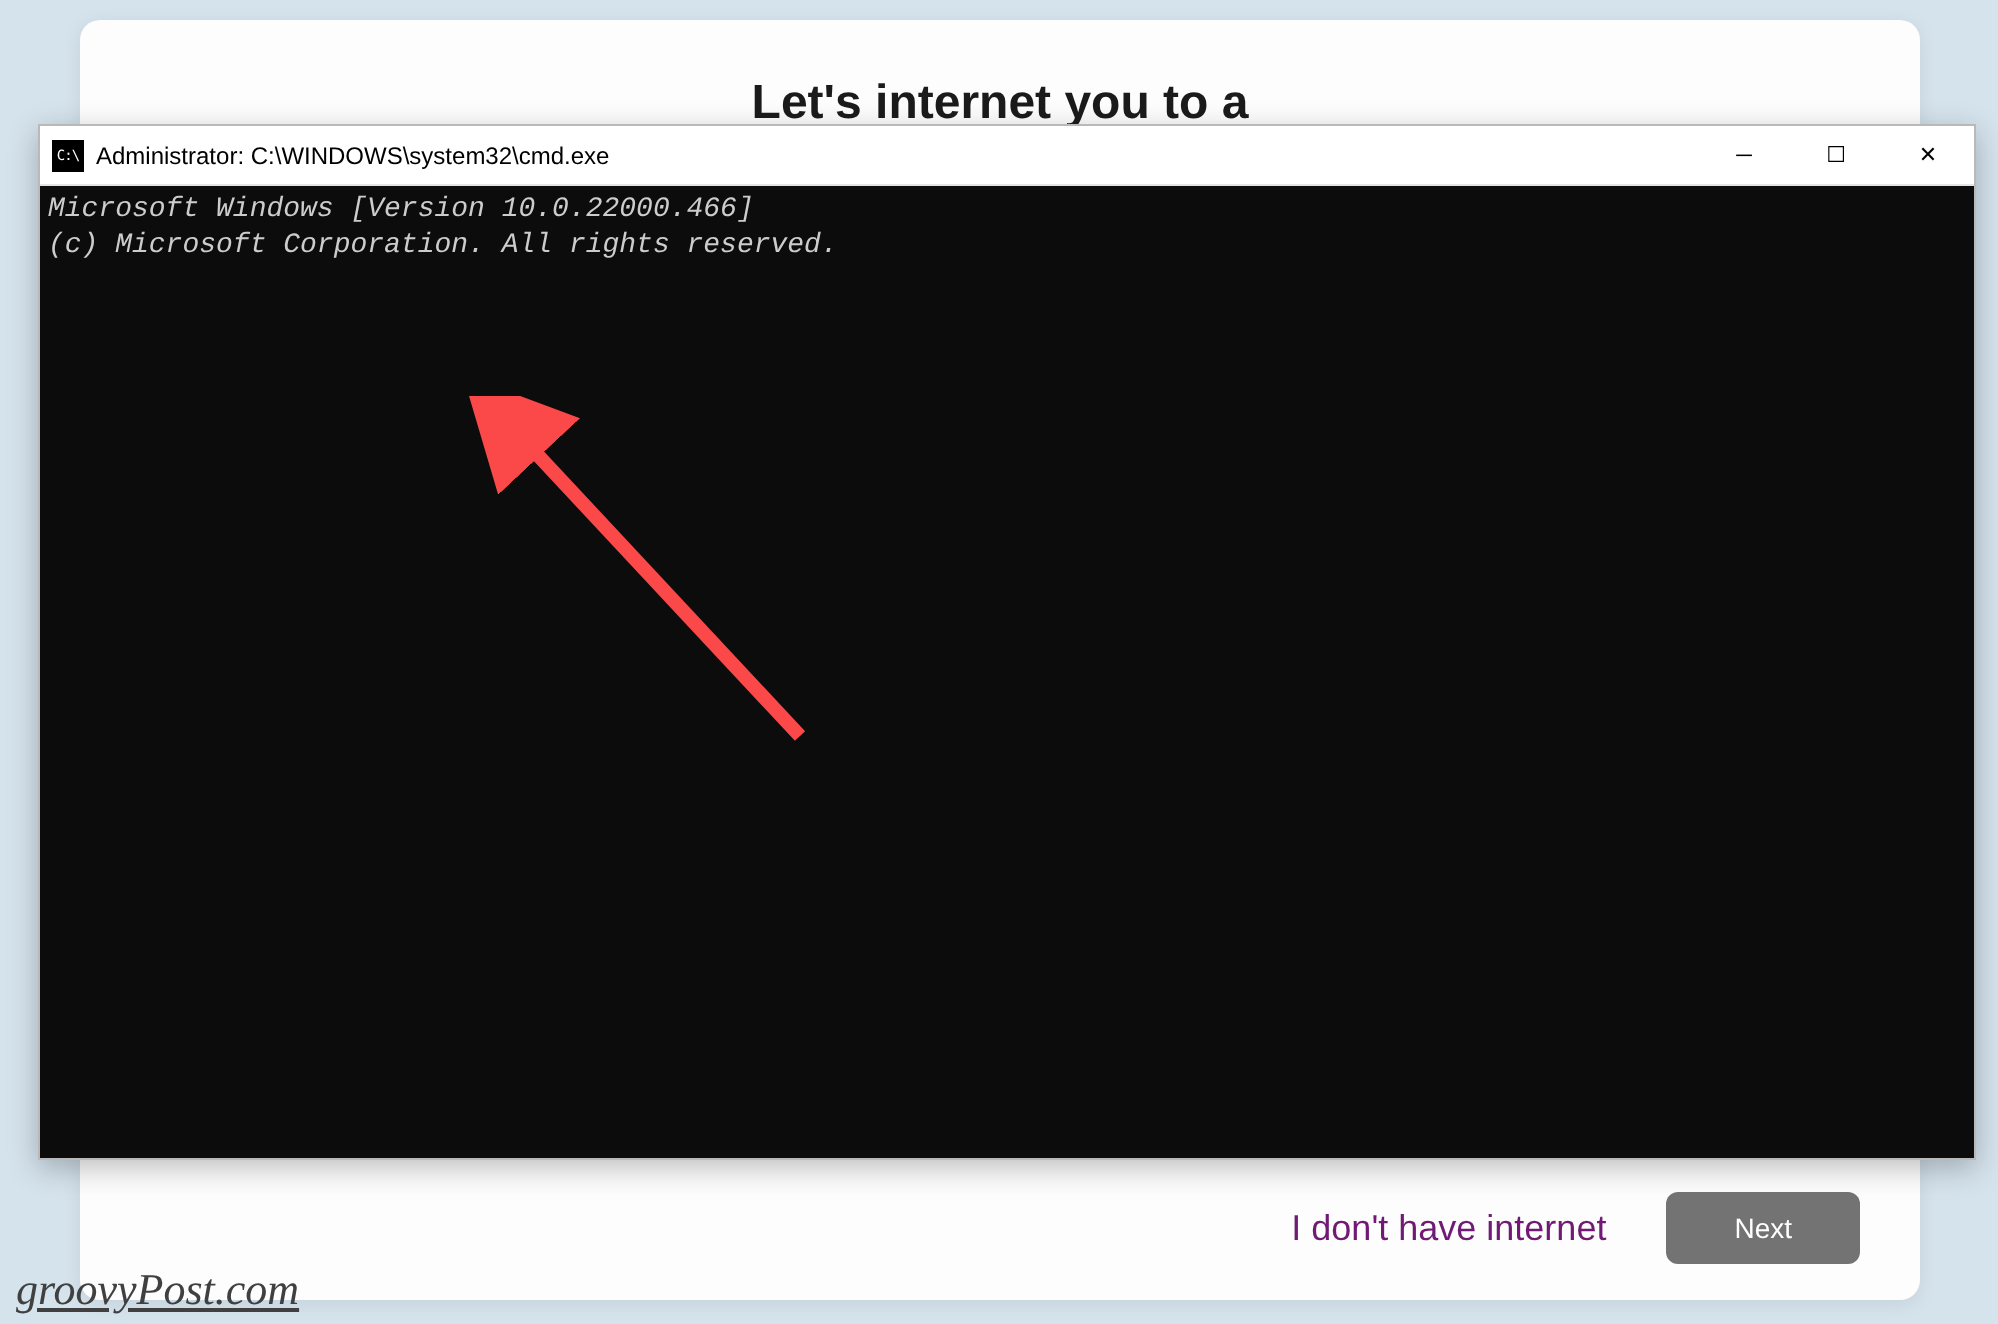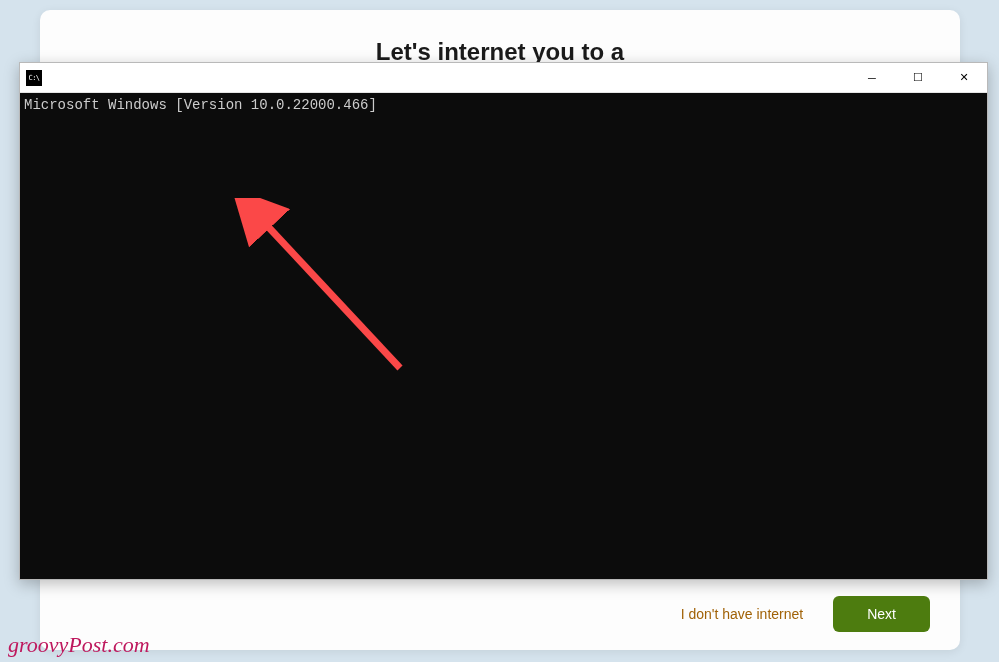--- a/index.html
+++ b/index.html
@@ -33,26 +33,26 @@
     }
     .oobe-footer {
       position: absolute;
       bottom: 18px;
       right: 30px;
       display: flex;
       align-items: center;
       gap: 30px;
     }
     .no-internet-link {
-      color: #a16207;
-      font-size: 14px;
+      color: #701a75;
+      font-size: 18px;
       cursor: pointer;
     }
     .next-button {
-      background: #4d7c0f;
+      background: #737373;
       color: #fff;
       border: none;
       border-radius: 6px;
       padding: 10px 34px;
       font-size: 14px;
       cursor: pointer;
     }
     .cmd-window {
       position: absolute;
       left: 19px;
@@ -108,21 +108,21 @@
     .terminal-body {
       flex: 1;
       background: #0c0c0c;
       color: #ccc;
       font-family: Consolas, "Courier New", monospace;
       font-size: 14px;
       line-height: 1.25;
       padding: 4px 4px;
       position: relative;
     }
-    .term-line { white-space: pre; }
+    .term-line { white-space: pre; font-style: italic; }
     .cursor-block {
       display: inline-block;
       width: 8px;
       height: 2px;
       background: #ccc;
       vertical-align: -1px;
       margin-left: 1px;
     }
     .annotation-arrow {
       position: absolute;
@@ -130,45 +130,48 @@
       top: 105px;
       pointer-events: none;
     }
     .watermark {
       position: absolute;
       left: 8px;
       bottom: 4px;
       font-family: Georgia, serif;
       font-style: italic;
       font-size: 22px;
-      color: #be185d;
+      color: #404040;
+      text-decoration: underline;
     }
   </style>
 </head>
 <body>
 
 <div class="oobe-panel">
   <div class="oobe-heading">Let's internet you to a</div>
   <div class="oobe-footer">
     <span class="no-internet-link">I don't have internet</span>
     <button class="next-button">Next</button>
   </div>
 </div>
 
 <div class="cmd-window">
   <div class="titlebar">
     <div class="titlebar-icon">C:\</div>
+    <span class="titlebar-text">Administrator: C:\WINDOWS\system32\cmd.exe</span>
     <div class="window-controls">
       <div class="win-ctrl">─</div>
       <div class="win-ctrl">☐</div>
       <div class="win-ctrl close-ctrl">✕</div>
     </div>
   </div>
   <div class="terminal-body">
     <div class="term-line">Microsoft Windows [Version 10.0.22000.466]</div>
+    <div class="term-line">(c) Microsoft Corporation. All rights reserved.</div>
     <div class="term-line">&nbsp;</div>
 
     <svg class="annotation-arrow" width="220" height="190">
       <defs>
         <marker id="arrowhead" markerWidth="8" markerHeight="8" refX="2" refY="4" orient="auto">
           <polygon points="0 0, 8 4, 0 8" fill="#fb4848"></polygon>
         </marker>
       </defs>
       <line x1="175" y1="170" x2="35" y2="20" stroke="#fb4848" stroke-width="7" marker-end="url(#arrowhead)"></line>
     </svg>

